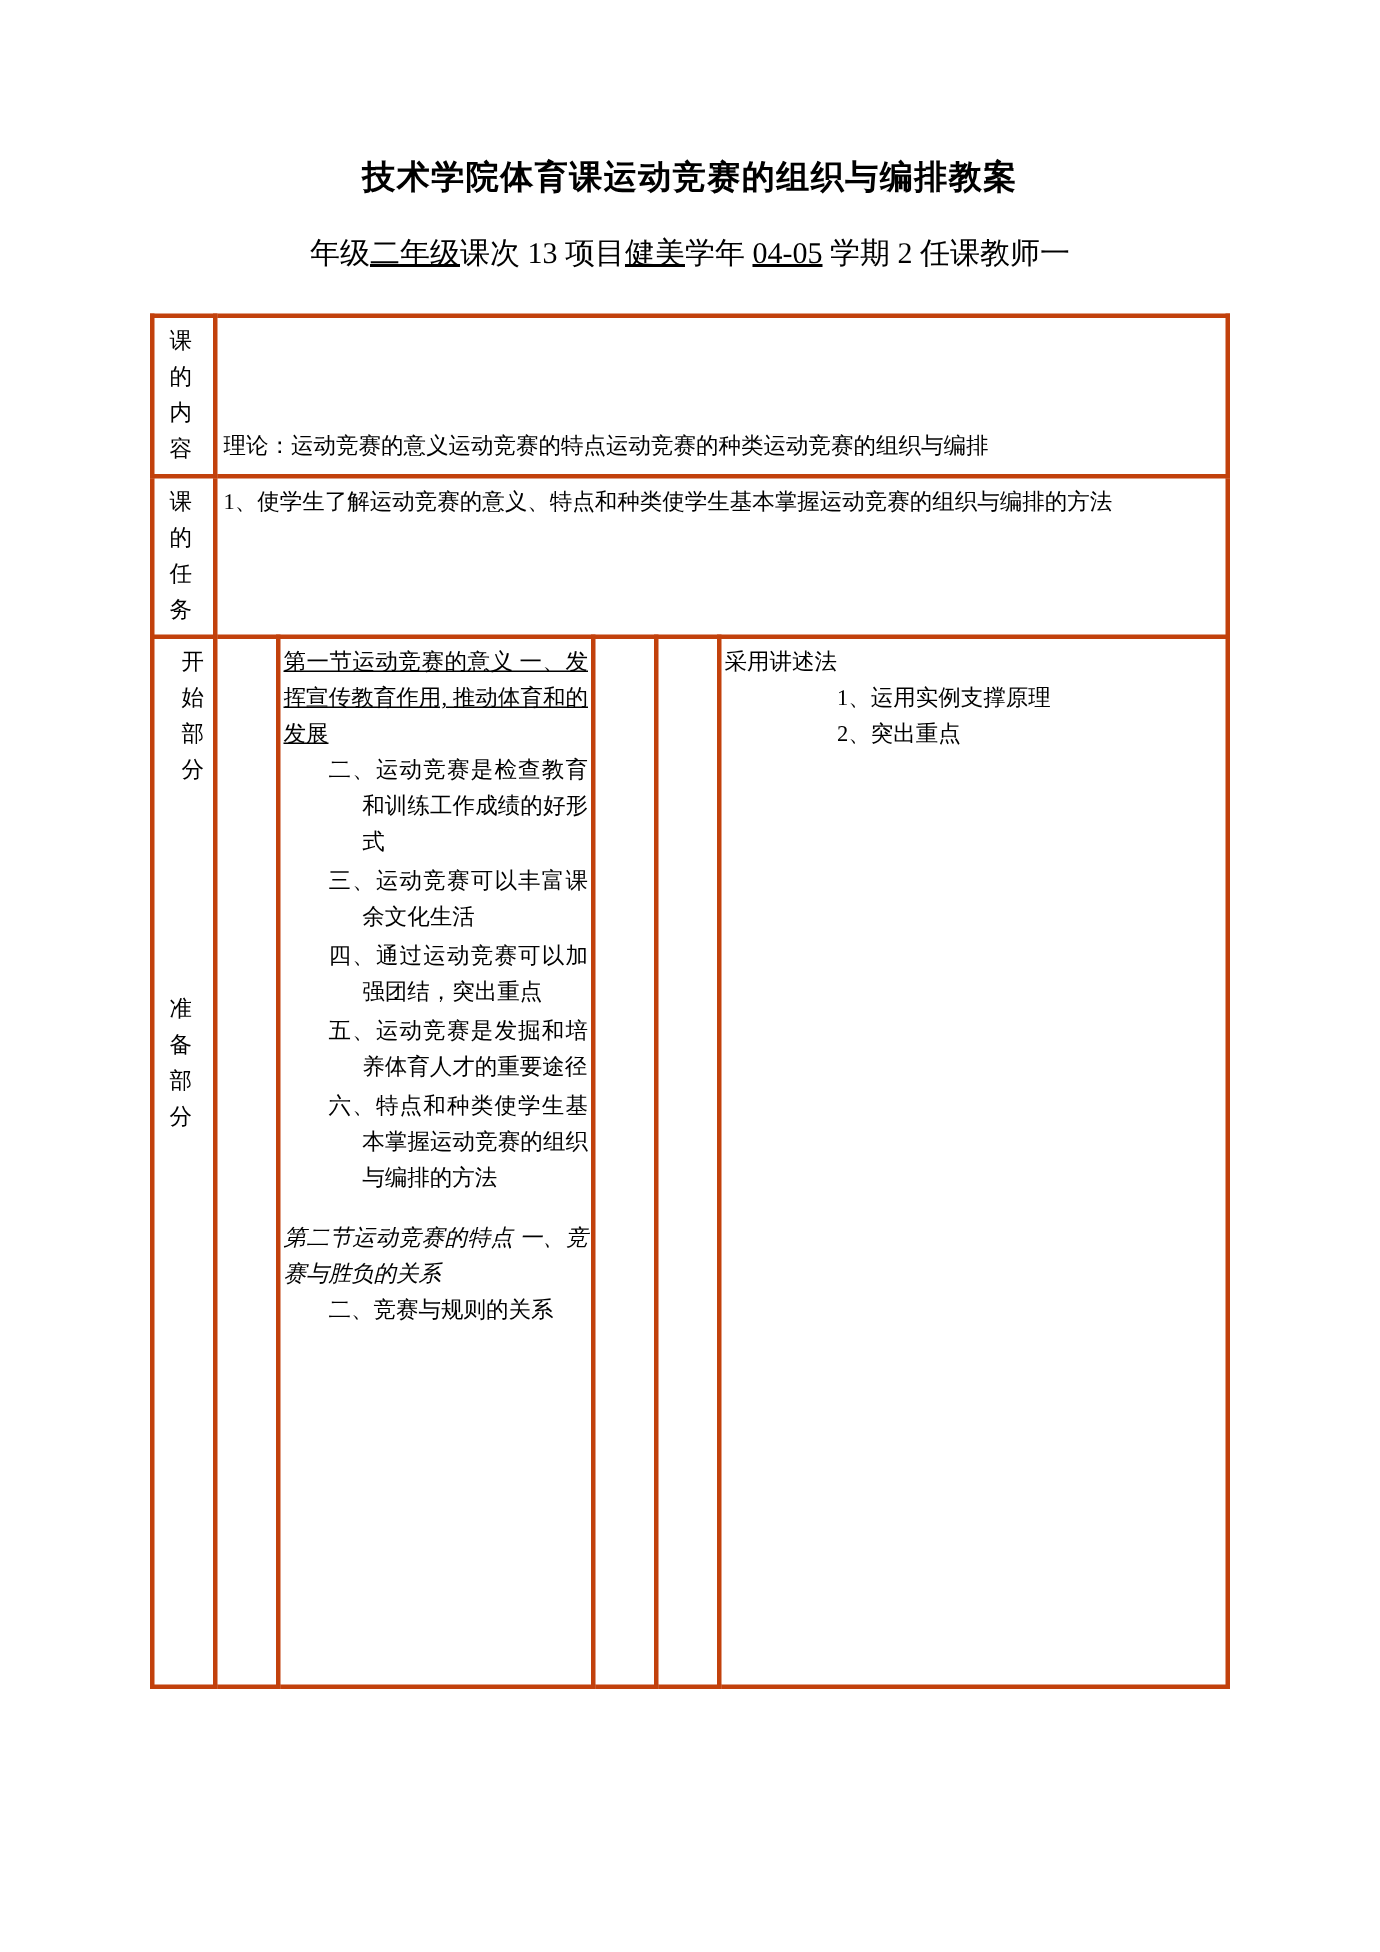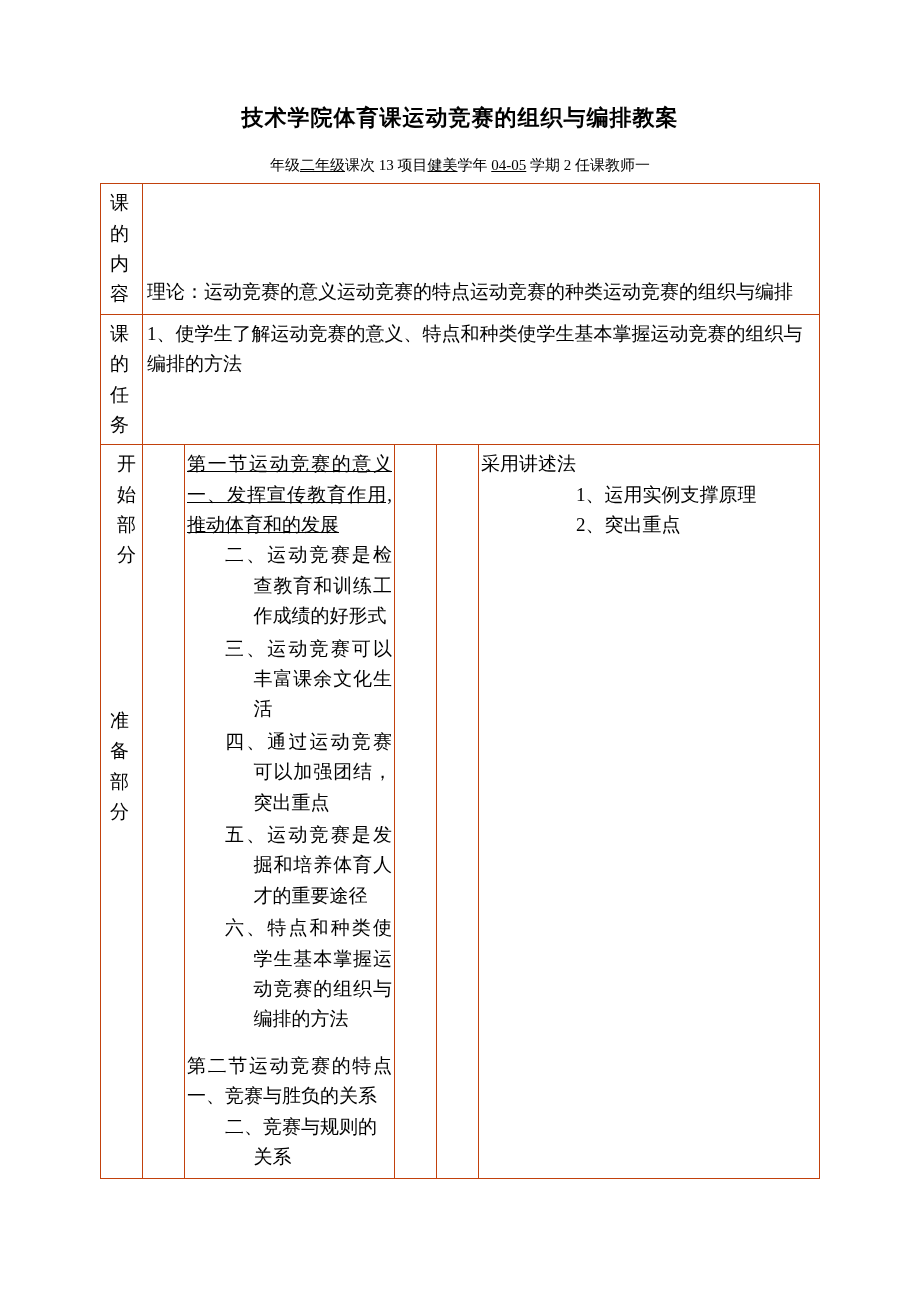--- a/index.html
+++ b/index.html
@@ -15,34 +15,34 @@
     .title {
       text-align: center;
       font-size: 22px;
       font-weight: bold;
       font-family: "SimHei", "黑体", sans-serif;
       margin-bottom: 18px;
       letter-spacing: 1px;
     }
     .info-line {
       text-align: center;
-      font-size: 15px;
-      margin-bottom: 6px;
+      font-size: 20px;
+      margin-bottom: 24px;
     }
     .underline { text-decoration: underline; }
     table.outer {
       border-collapse: collapse;
       width: 100%;
       table-layout: fixed;
     }
     table.outer td, table.outer th {
-      border: 1px solid #c2410c;
+      border: 3px solid #c2410c;
       vertical-align: top;
       padding: 4px 2px;
-      font-size: 19px;
+      font-size: 15px;
       word-break: break-all;
     }
     .row-label {
       text-align: center;
       letter-spacing: 4px;
       padding-top: 50px;
     }
     .row-label-task {
       text-align: center;
       letter-spacing: 4px;
@@ -99,21 +99,21 @@
     </td>
     <td></td>
     <td class="content-cell">
       <div style="text-align:justify;text-decoration:underline;">第一节运动竞赛的意义 一、发挥宣传教育作用, 推动体育和的发展</div>
       <div class="list-ind" style="text-align:justify;">二、运动竞赛是检查教育和训练工作成绩的好形式</div>
       <div class="list-ind" style="text-align:justify;">三、运动竞赛可以丰富课余文化生活</div>
       <div class="list-ind" style="text-align:justify;">四、通过运动竞赛可以加强团结，突出重点</div>
       <div class="list-ind" style="text-align:justify;">五、运动竞赛是发掘和培养体育人才的重要途径</div>
       <div class="list-ind" style="text-align:justify;">六、特点和种类使学生基本掌握运动竞赛的组织与编排的方法</div>
       <div style="height:14px;"></div>
-      <div style="text-align:justify;">第二节运动竞赛的特点 一、竞赛与胜负的关系</div>
+      <div style="text-align:justify;font-style:italic;">第二节运动竞赛的特点 一、竞赛与胜负的关系</div>
       <div class="list-ind">二、竞赛与规则的关系</div>
     </td>
     <td></td>
     <td></td>
     <td class="org-cell">
       <div>采用讲述法</div>
       <div class="org-item">1、运用实例支撑原理</div>
       <div class="org-item">2、突出重点</div>
     </td>
   </tr>

